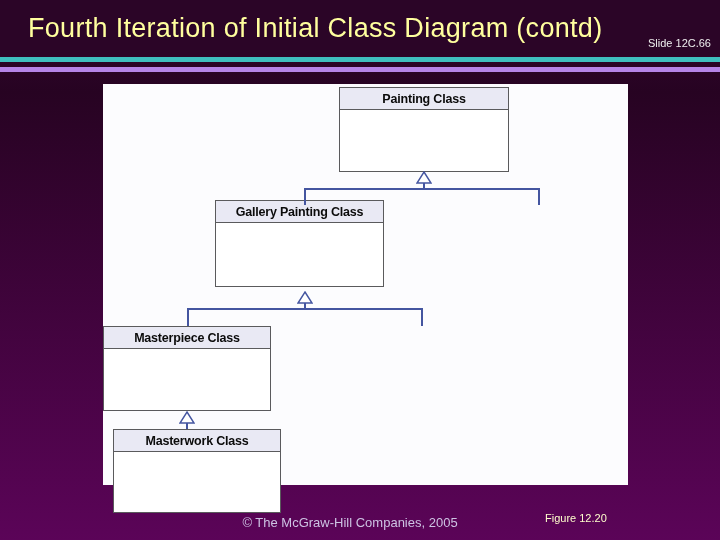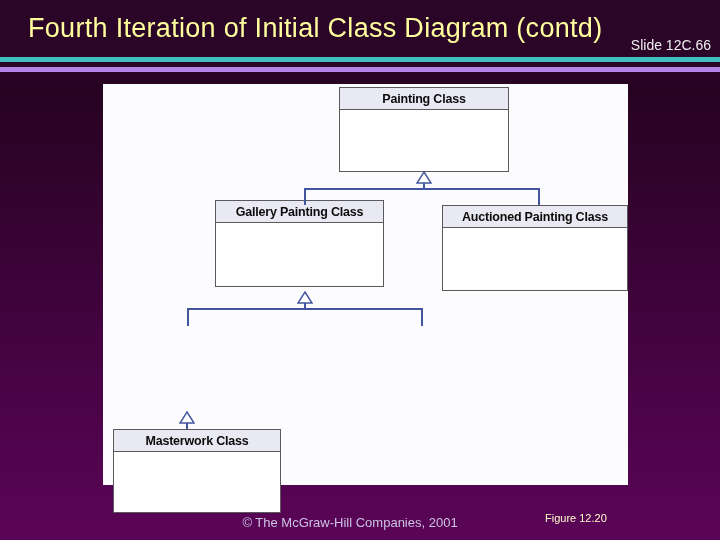--- a/index.html
+++ b/index.html
@@ -11,21 +11,21 @@
   .slide{
     position:relative;width:720px;height:540px;overflow:hidden;
     background:linear-gradient(to bottom,#2b0527 0%,#2b0527 11%,#270322 17%,#5b0458 100%);
   }
   .title{
     position:absolute;left:28px;top:13px;
     font-size:27px;letter-spacing:.3px;color:#ffff9e;white-space:nowrap;
   }
   .slide-num{
     position:absolute;right:9px;top:37px;
-    font-size:14px;color:#eeeeee;white-space:nowrap;
+    font-size:11px;color:#eeeeee;white-space:nowrap;
   }
   .rule{position:absolute;left:0;width:720px;height:5px;}
   .rule.teal{top:57px;background:#3fbfbf;}
   .rule.purple{top:67px;background:#b584e8;}
   .panel{
     position:absolute;left:103px;top:84px;width:525px;height:401px;
     background:#fcfcfe;
   }
   .cls{
     position:absolute;border:1px solid #5a5a5c;background:#ffffff;
@@ -65,26 +65,26 @@
         <span>Painting Class</span>
       </div>
     </div>
 
     <div class="cls" style="left:112px;top:116px;width:167px;height:85px">
       <div class="hdr">
         <span>Gallery Painting Class</span>
       </div>
     </div>
 
-    <div class="cls" style="left:339px;top:121px;width:184px;height:84px">
+
+    <div class="cls" style="left:0px;top:242px;width:166px;height:83px">
       <div class="hdr">
-        <span>Auctioned Painting Class</span>
+        <span>Masterpiece Class</span>
       </div>
     </div>
-
 
 
     <div class="cls" style="left:10px;top:345px;width:166px;height:82px">
       <div class="hdr">
         <span>Masterwork Class</span>
       </div>
     </div>
 
     <svg class="tri" style="left:313px;top:87px" width="16" height="13" viewBox="0 0 16 13">
       <polygon points="8,1 15,12 1,12" fill="#ffffff" stroke="#4455a0" stroke-width="1.4"></polygon>
@@ -102,16 +102,16 @@
     <div class="ln" style="left:84px;top:224px;width:2px;height:18px"></div>
     <div class="ln" style="left:318px;top:224px;width:2px;height:18px"></div>
 
     <svg class="tri" style="left:76px;top:327px" width="16" height="13" viewBox="0 0 16 13">
       <polygon points="8,1 15,12 1,12" fill="#ffffff" stroke="#4455a0" stroke-width="1.4"></polygon>
     </svg>
     <div class="ln" style="left:83px;top:339px;width:2px;height:6px"></div>
 
   </div>
 
-  <div class="copyright">© The McGraw-Hill Companies, 2001</div>
+  <div class="copyright">© The McGraw-Hill Companies, 2005</div>
   <div class="figure">Figure 12.20</div>
 
 </div>
 
 </body></html>

